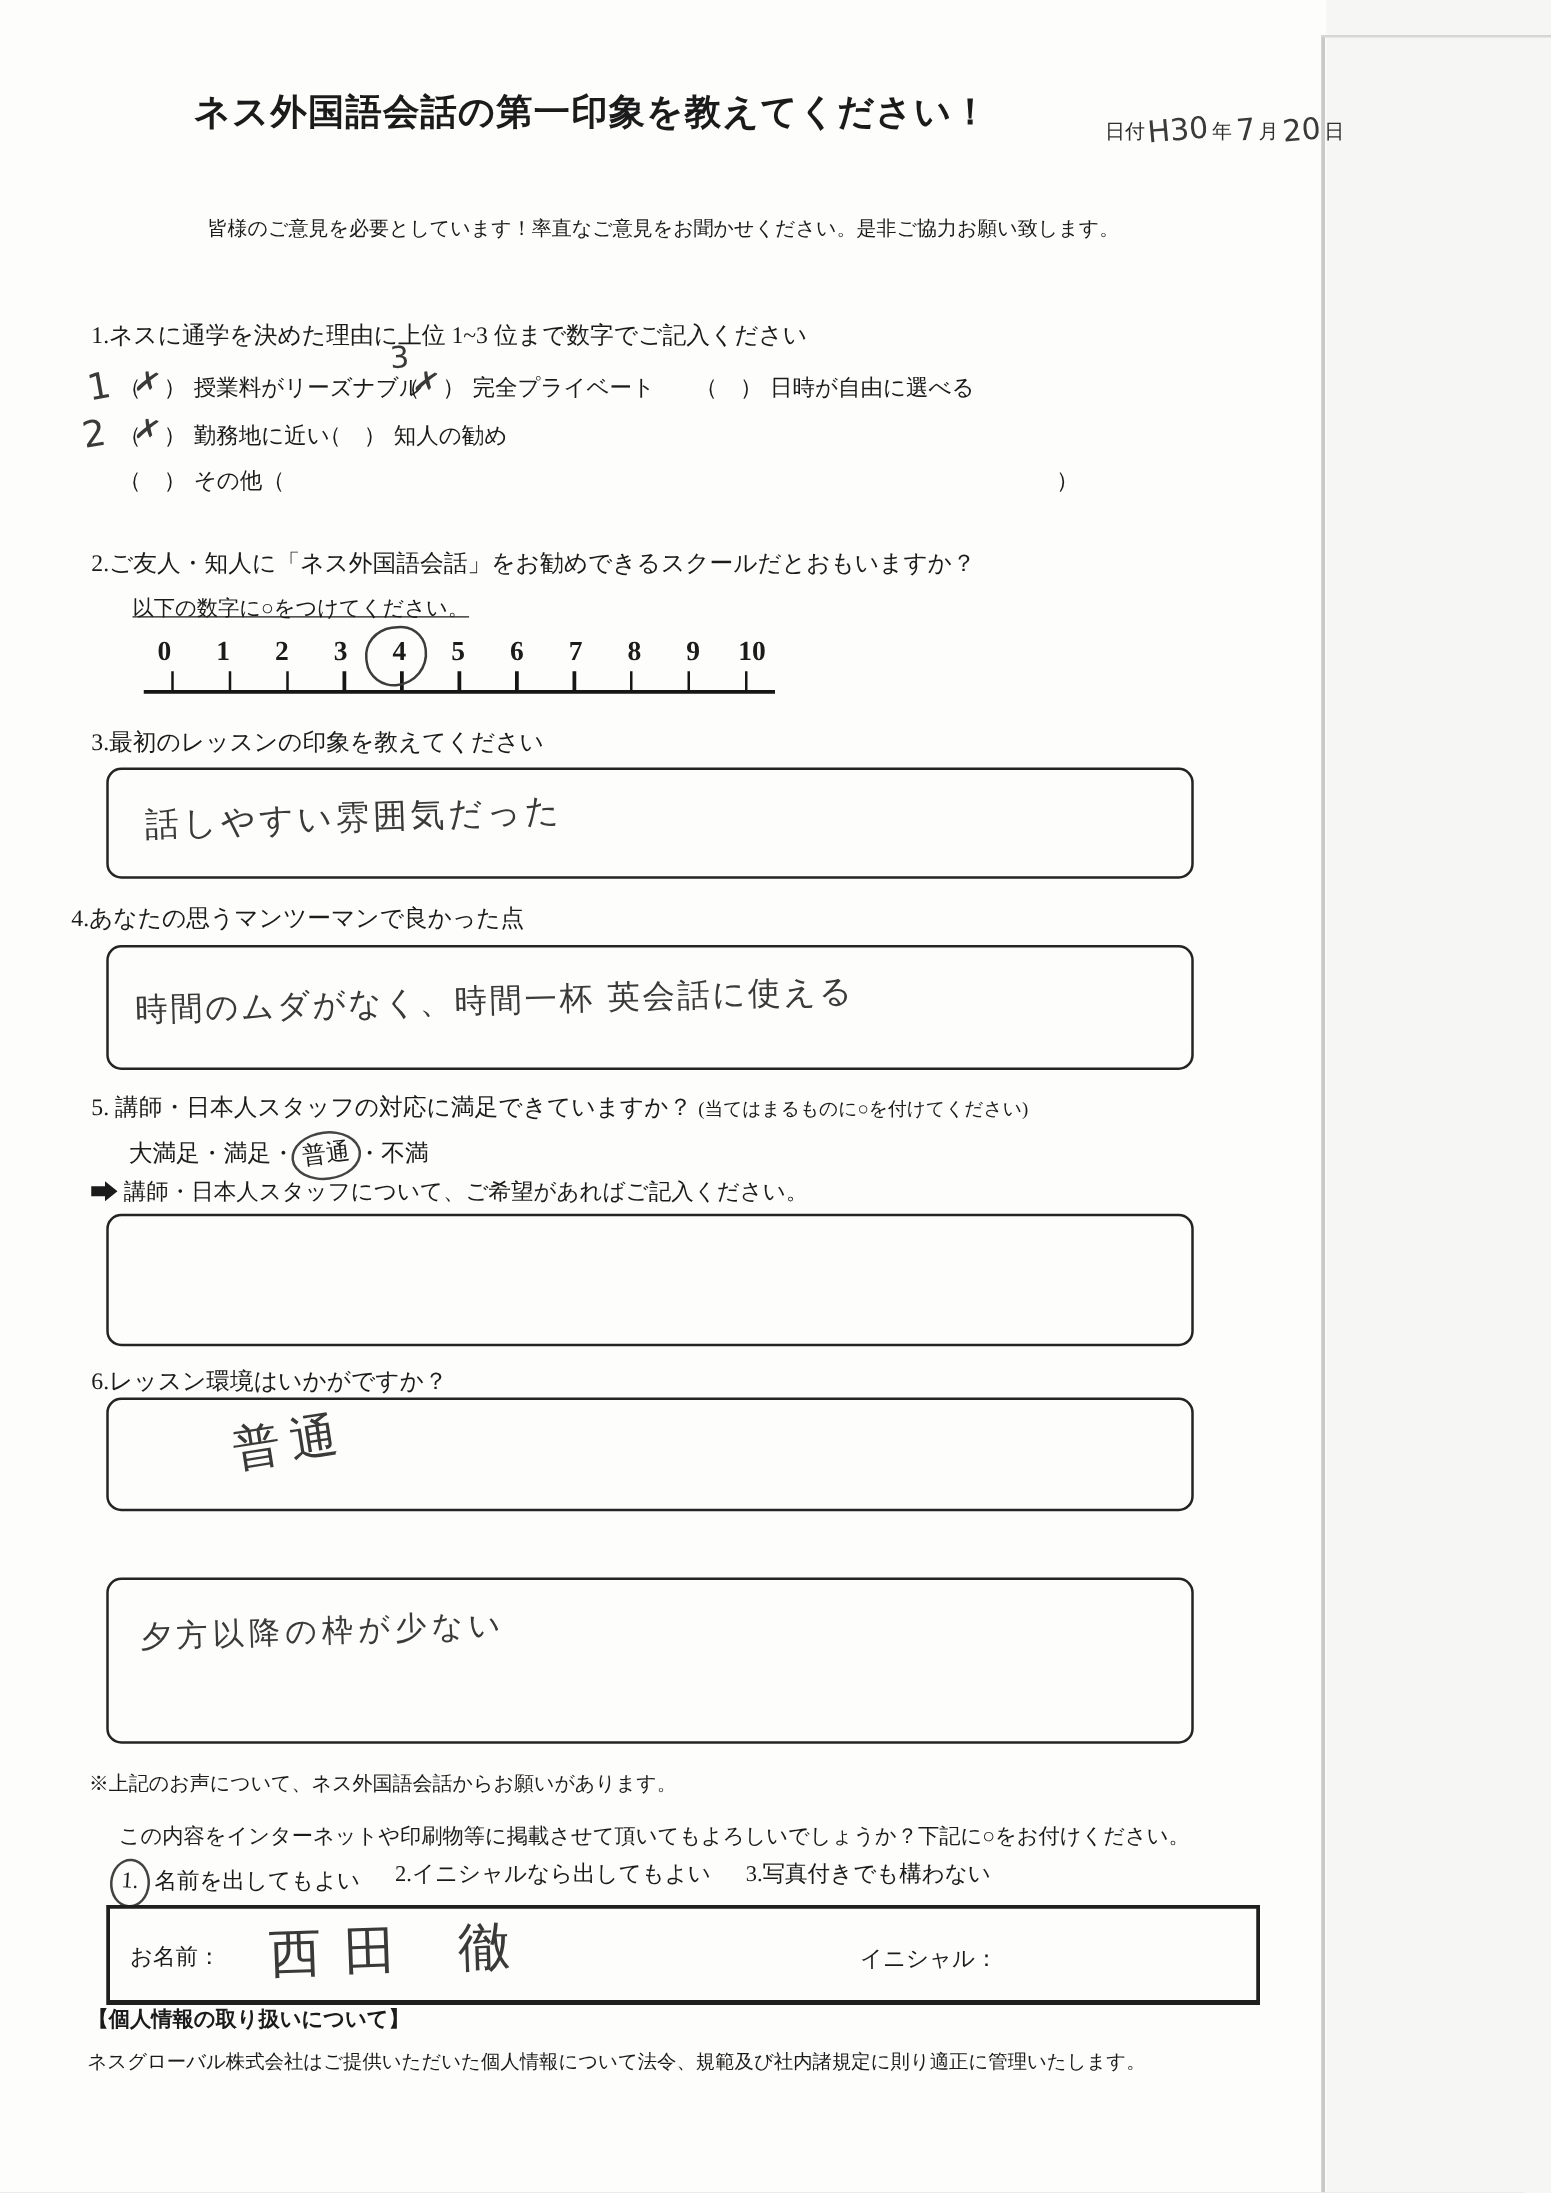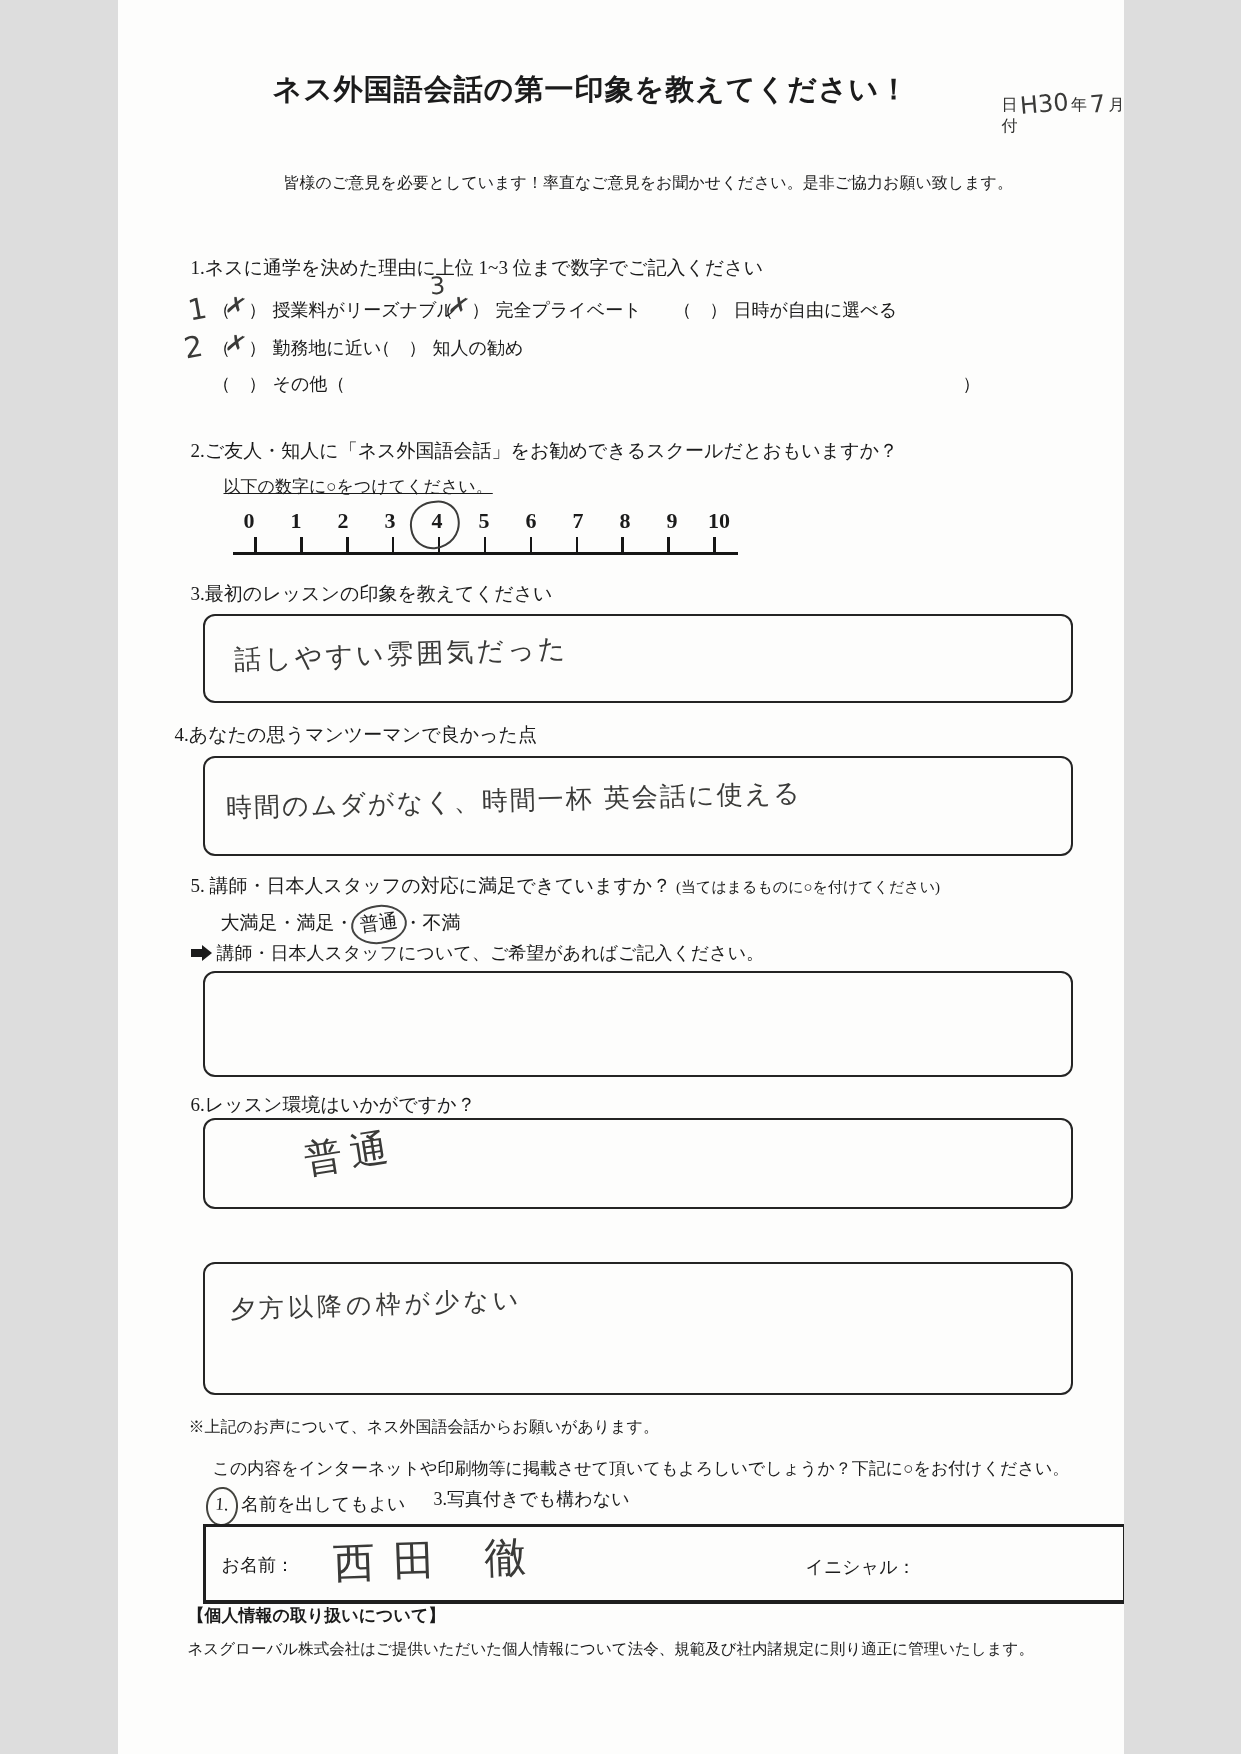--- a/index.html
+++ b/index.html
@@ -1,17 +1,17 @@
 <!DOCTYPE html>
 <html><head>
 <meta charset="utf-8">
 <style>
   html,body{margin:0;padding:0;background:#ddd;}
   .page{
-    position:relative;width:1006px;height:1754px;background:#fdfdfc;
+    position:relative;width:1241px;height:1754px;background:#fdfdfc;
     font-family:"Liberation Serif","DejaVu Serif",serif;color:#1b1b1b;
     overflow:hidden;margin:0 auto;
   }
   
   .scan-right-strip{position:absolute;left:1061px;top:0;width:180px;height:1754px;background:#f6f6f4;}
   .scan-edge-v{position:absolute;left:1057px;top:28px;width:3px;height:1726px;background:#c9c9c6;}
   .scan-edge-h{position:absolute;left:1057px;top:28px;width:184px;height:2px;background:#d6d6d3;}
 
   .abs{position:absolute;}
   .title{left:155px;top:70px;font-size:29px;font-weight:bold;letter-spacing:1px;}
@@ -233,20 +233,23 @@
   <div class="ansbox box7"></div>
   <div class="hw hw-answer hw7">夕方以降の枠が少ない</div>
 
   <div class="abs notice1">※上記のお声について、ネス外国語会話からお願いがあります。</div>
   <div class="abs notice2">この内容をインターネットや印刷物等に掲載させて頂いてもよろしいでしょうか？下記に○をお付けください。</div>
   <div class="abs choices">
     <span>
       <span class="circ-num">1.</span><span>名前を出してもよい</span>
     </span>
     <span>
+      <span>2.</span><span>イニシャルなら出してもよい</span>
+    </span>
+    <span>
       <span>3.</span><span>写真付きでも構わない</span>
     </span>
   </div>
 
   <div class="namebox">
     <span class="name-label">お名前：</span>
     <span class="initial-label">イニシャル：</span>
   </div>
   <div class="abs hw hw-name">西田 徹</div>
 

